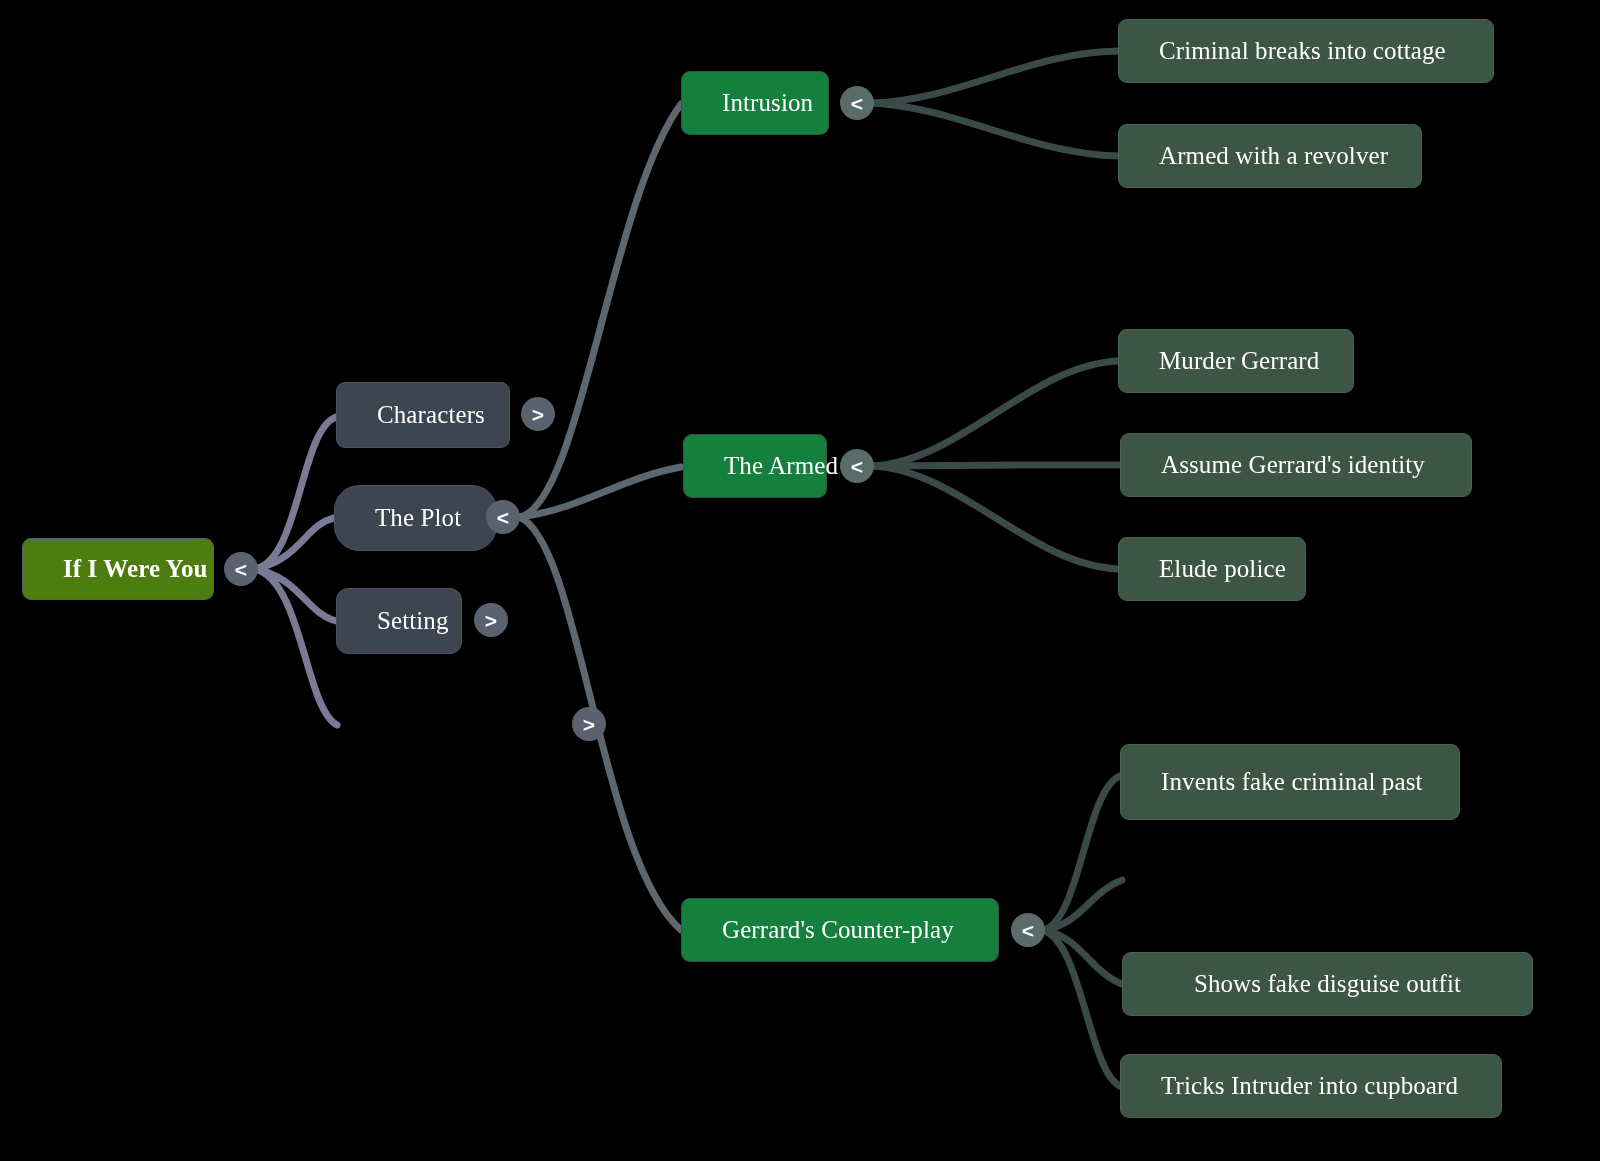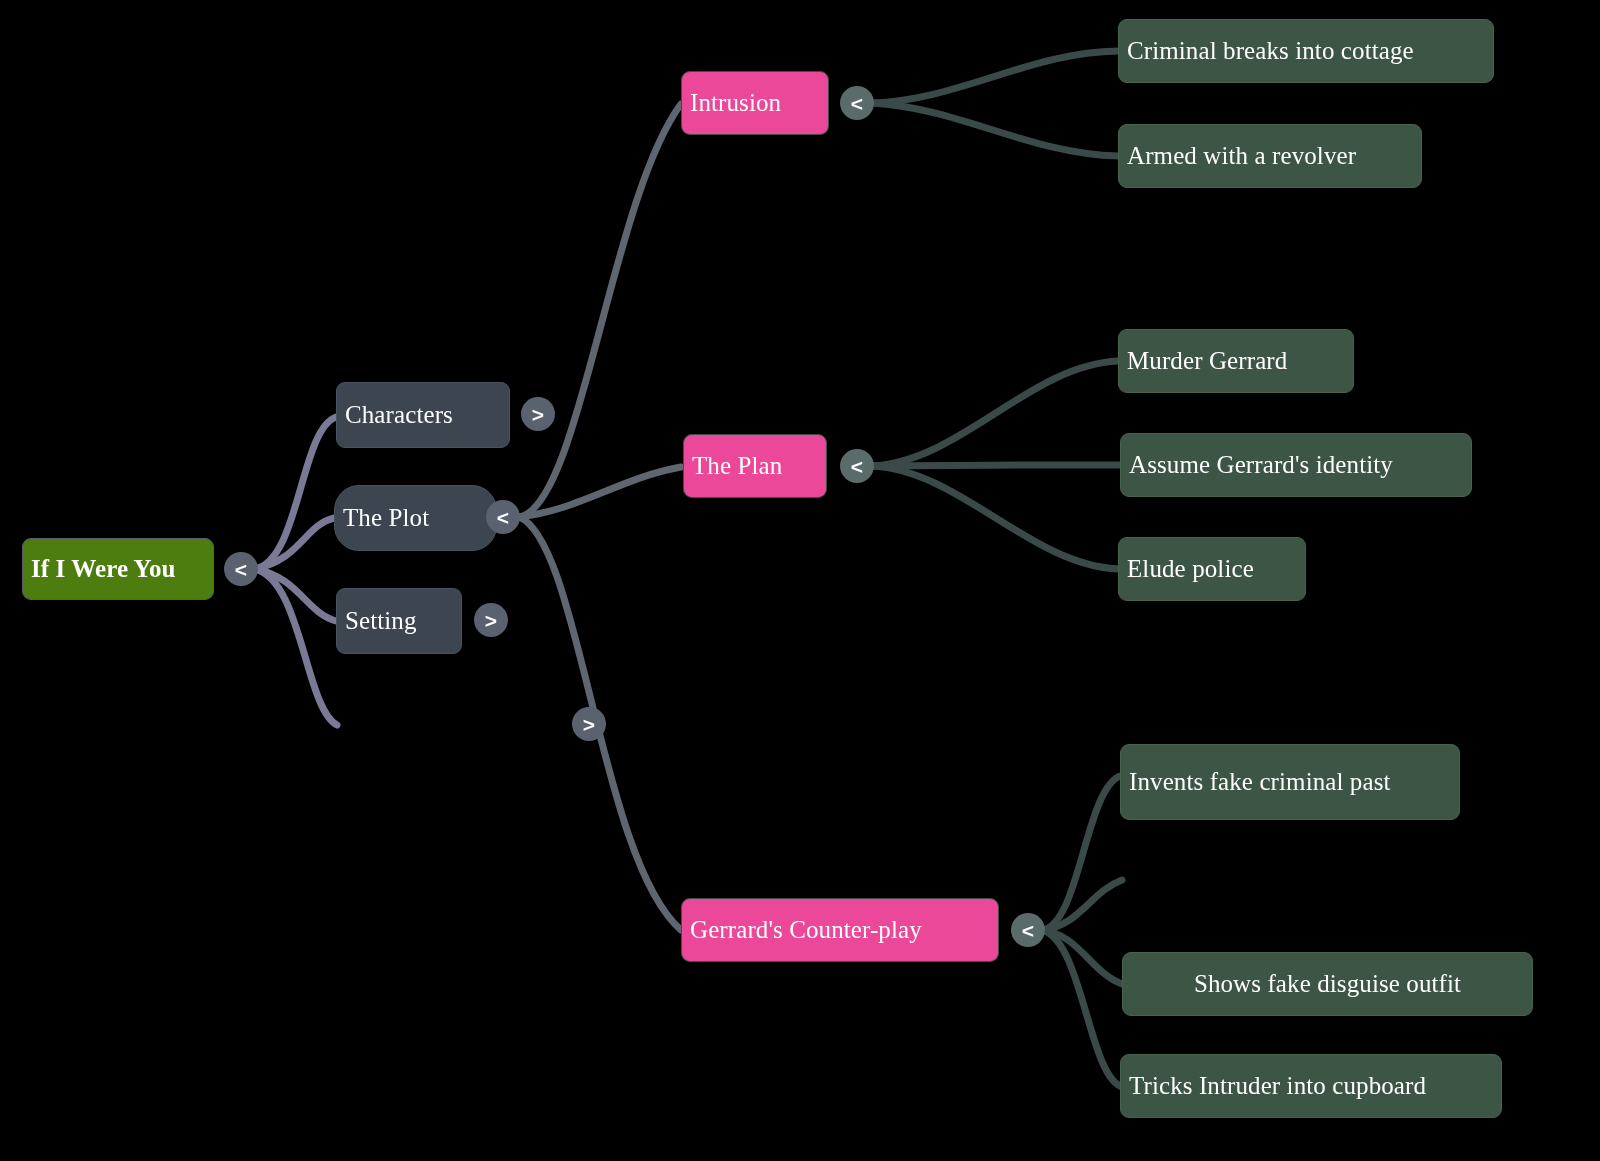--- a/index.html
+++ b/index.html
@@ -23,40 +23,40 @@
     pointer-events: none;
   }
   .node {
     position: absolute;
     box-sizing: border-box;
     display: flex;
     align-items: center;
     border-radius: 9px;
     color: #ffffff;
     white-space: nowrap;
-    padding: 0 8px;
+    padding: 0 40px;
     letter-spacing: 0.1px;
   }
   .node-label {
     display: block;
     width: 100%;
   }
   .node.root {
     background: #4d7c0f;
     border: 1px solid #5b5b75;
     font-size: 25px;
     font-weight: 600;
   }
   .node.level1 {
     background: #3d4550;
     border: 1px solid #49525f;
     font-size: 25px;
   }
   .node.level2 {
-    background: #ec4899;
+    background: #15803d;
     border: 1px solid #3a4f4a;
     font-size: 25px;
   }
   .node.leaf {
     background: #3c5545;
     border: 1px solid #47634f;
     font-size: 25px;
   }
   .toggle {
     position: absolute;
@@ -133,21 +133,21 @@
     <span>&gt;</span>
   </div>
 
   <div class="node level1" style="left:334px; top:485px; width:163px; height:66px;border-radius:25px;">
     <span class="node-label">The Plot</span>
   </div>
   <div class="toggle" style="left:486px; top:500px;">
     <span>&lt;</span>
   </div>
 
-  <div class="node level1" style="left:336px; top:588px; width:126px; height:66px;">
+  <div class="node level1" style="left:336px; top:588px; width:126px; height:66px;border-radius:12px;">
     <span class="node-label">Setting</span>
   </div>
   <div class="toggle" style="left:474px; top:603px;">
     <span>&gt;</span>
   </div>
 
   <div class="toggle" style="left:572px; top:707px;">
     <span>&gt;</span>
   </div>
 
@@ -159,21 +159,21 @@
   </div>
 
   <div class="node leaf" style="left:1118px; top:19px; width:376px; height:64px;">
     <span class="node-label">Criminal breaks into cottage</span>
   </div>
   <div class="node leaf" style="left:1118px; top:124px; width:304px; height:64px;">
     <span class="node-label">Armed with a revolver</span>
   </div>
 
   <div class="node level2" style="left:683px; top:434px; width:144px; height:64px;">
-    <span class="node-label">The Plan</span>
+    <span class="node-label">The Armed</span>
   </div>
   <div class="toggle green" style="left:840px; top:449px;">
     <span>&lt;</span>
   </div>
 
   <div class="node leaf" style="left:1118px; top:329px; width:236px; height:64px;">
     <span class="node-label">Murder Gerrard</span>
   </div>
   <div class="node leaf" style="left:1120px; top:433px; width:352px; height:64px;">
     <span class="node-label">Assume Gerrard's identity</span>

